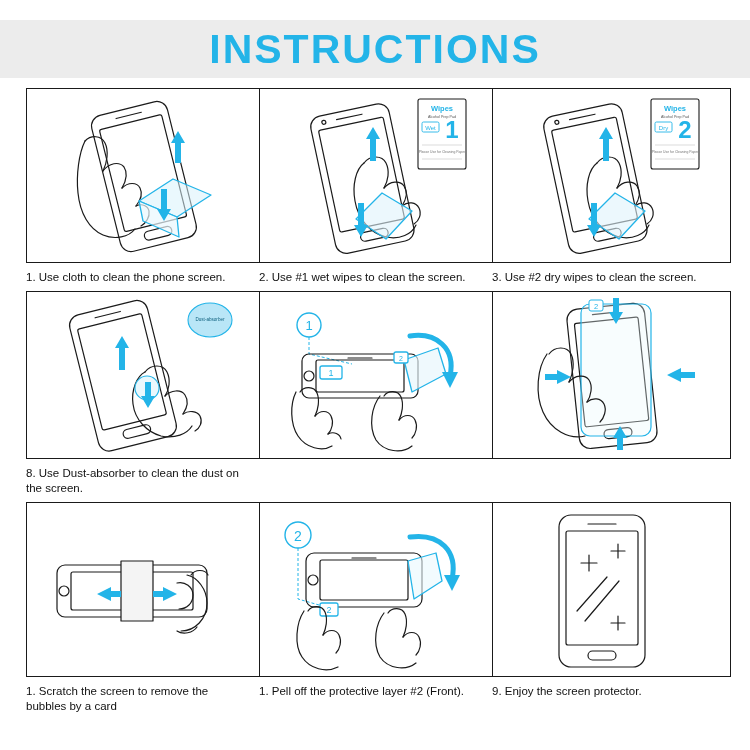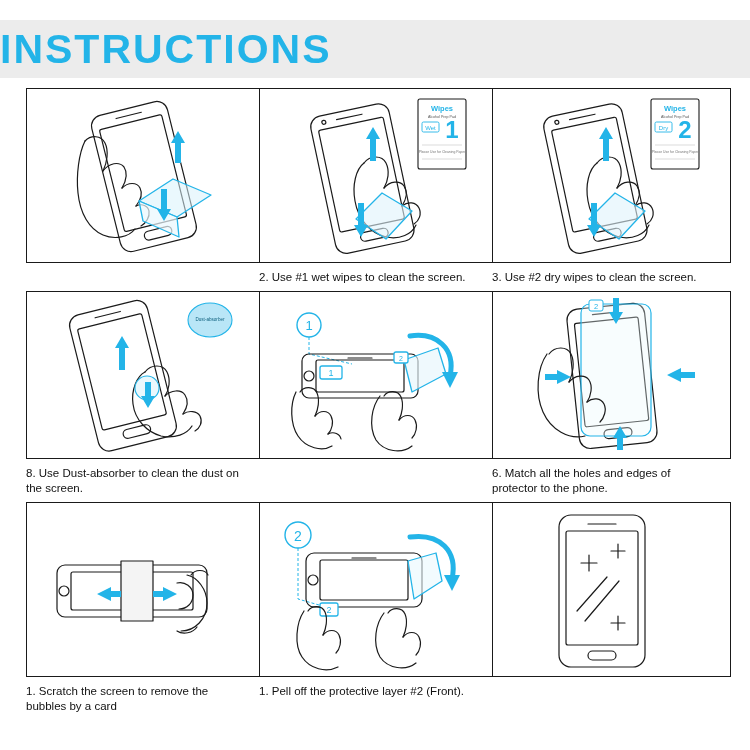--- a/index.html
+++ b/index.html
@@ -23,21 +23,21 @@
   
   .header {
     position: absolute;
     left: 0;
     top: 20px;
     width: 750px;
     height: 58px;
     background: #ececec;
     display: flex;
     align-items: center;
-    justify-content: flex-start;
+    justify-content: center;
   }
   .header-title {
     color: #23b4e8;
     font-size: 41px;
     font-weight: bold;
     letter-spacing: 2px;
     font-family: "Liberation Sans", sans-serif;
   }
 
   
@@ -111,20 +111,21 @@
             <path d="M112 112 L150 128 L184 106 L146 90 Z" fill="#d9f2fb" fill-opacity="0.55"></path>
             <path d="M112 112 L116 132 L152 148 L150 128 Z" fill="#eaf8fd" fill-opacity="0.7"></path>
           </g>
 
           <g fill="#23b4e8">
             <path d="M144 54 l7 -12 l7 12 l-4 0 l0 20 l-6 0 l0 -20 z"></path>
             <path d="M130 120 l7 12 l7 -12 l-4 0 l0 -20 l-6 0 l0 20 z"></path>
           </g>
         </svg>
       </div>
+      <div class="caption">1. Use cloth to clean the phone screen.</div>
     </div>
 
     <div class="cell row1">
       <div class="panel">
         <svg width="218" height="175" viewBox="0 0 218 175">
           <g fill="none" stroke="#1a1a1a" stroke-width="1.2" stroke-linecap="round" stroke-linejoin="round">
             <g transform="rotate(-12 100 88)">
               <rect x="62" y="20" width="80" height="140" rx="11" ry="11"></rect>
               <rect x="69" y="34" width="66" height="104" rx="2" ry="2"></rect>
               <line x1="89" y1="27" x2="115" y2="27"></line>
@@ -304,21 +305,20 @@
           </g>
 
           <g fill="#23b4e8">
             <path d="M116 20 l7 12 l7 -12 l-4 0 l0 -14 l-6 0 l0 14 z"></path>
             <path d="M120 146 l7 -12 l7 12 l-4 0 l0 12 l-6 0 l0 -12 z"></path>
             <path d="M188 76 l-14 7 l14 7 l0 -4 l14 0 l0 -6 l-14 0 z"></path>
             <path d="M68 78 l14 7 l-14 7 l0 -4 l-12 0 l0 -6 l12 0 z" transform="translate(-4,0)"></path>
           </g>
         </svg>
       </div>
-      <div class="caption">6. Match all the holes and edges of protector to the phone.</div>
     </div>
 
     <div class="cell row3">
       <div class="panel">
         <svg width="218" height="175" viewBox="0 0 218 175">
           <g fill="none" stroke="#1a1a1a" stroke-width="1.2" stroke-linecap="round" stroke-linejoin="round">
 
             <rect x="30" y="62" width="150" height="52" rx="8" ry="8"></rect>
             <rect x="44" y="69" width="122" height="38" rx="2" ry="2"></rect>
             <circle cx="37" cy="88" r="5"></circle>
@@ -393,16 +393,17 @@
             <line x1="96" y1="52" x2="96" y2="68"></line>
             <line x1="118" y1="48" x2="132" y2="48"></line>
             <line x1="125" y1="41" x2="125" y2="55"></line>
             <line x1="118" y1="120" x2="132" y2="120"></line>
             <line x1="125" y1="113" x2="125" y2="127"></line>
             <line x1="92" y1="118" x2="126" y2="78"></line>
             <line x1="84" y1="108" x2="114" y2="74"></line>
           </g>
         </svg>
       </div>
+      <div class="caption">9. Enjoy the screen protector.</div>
     </div>
 
   </div>
 </div>
 
 </body></html>

